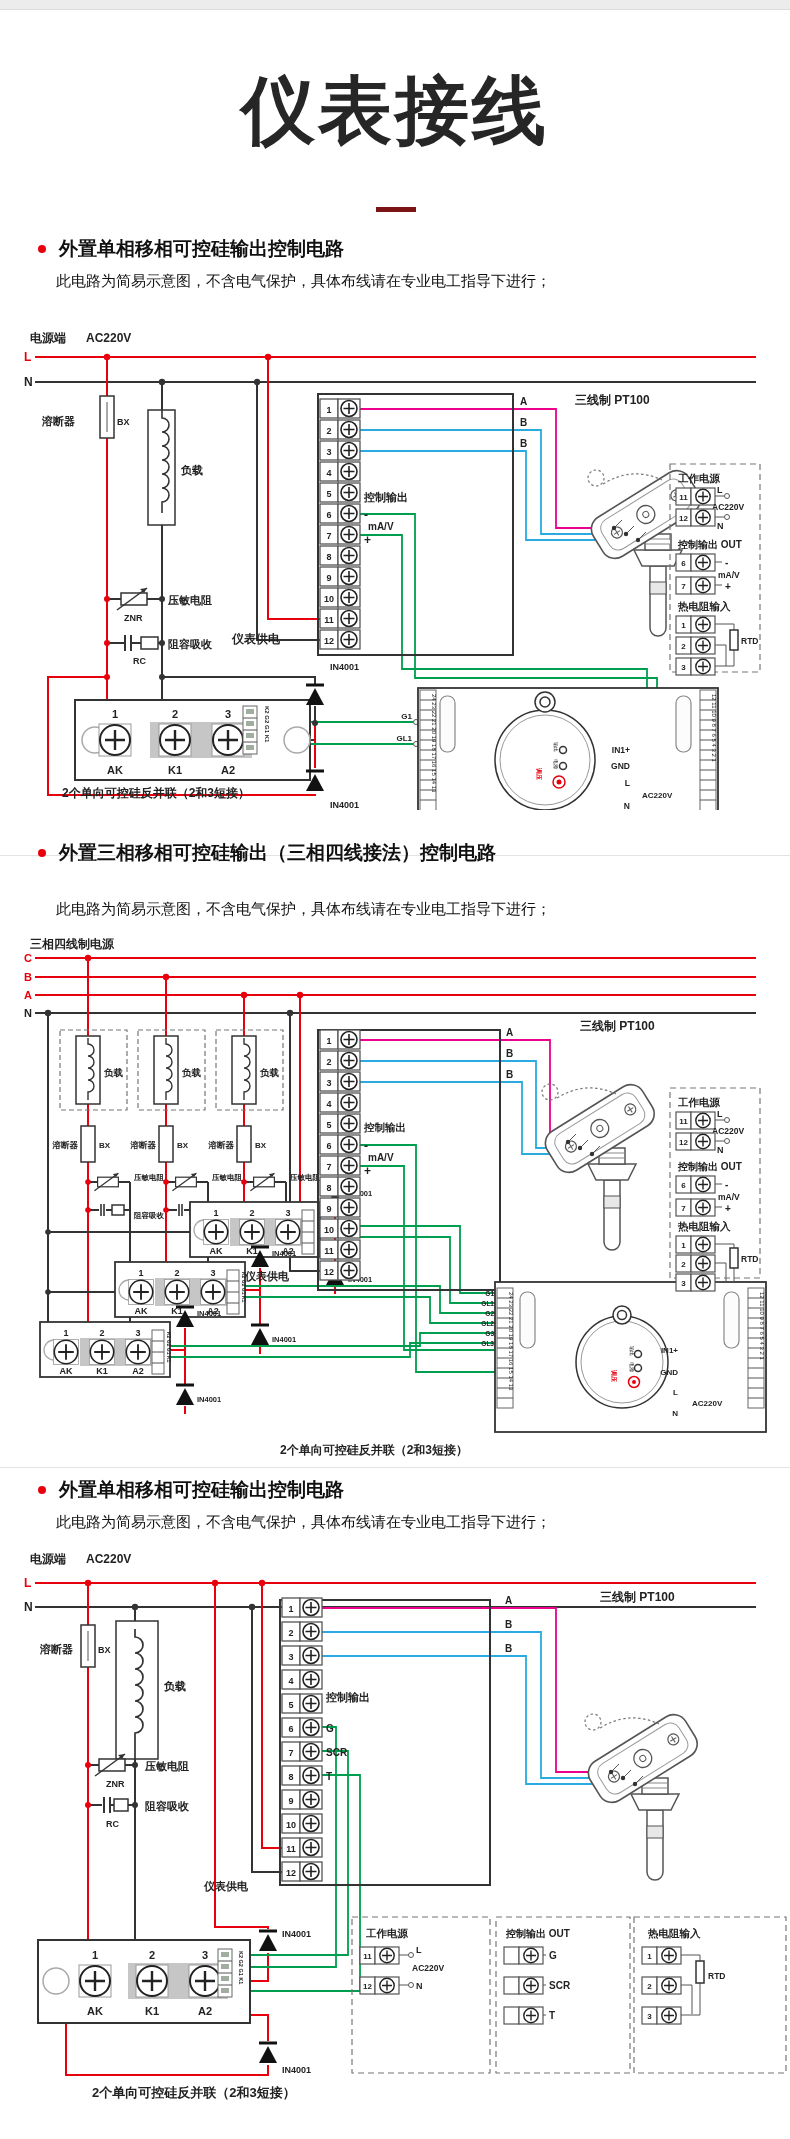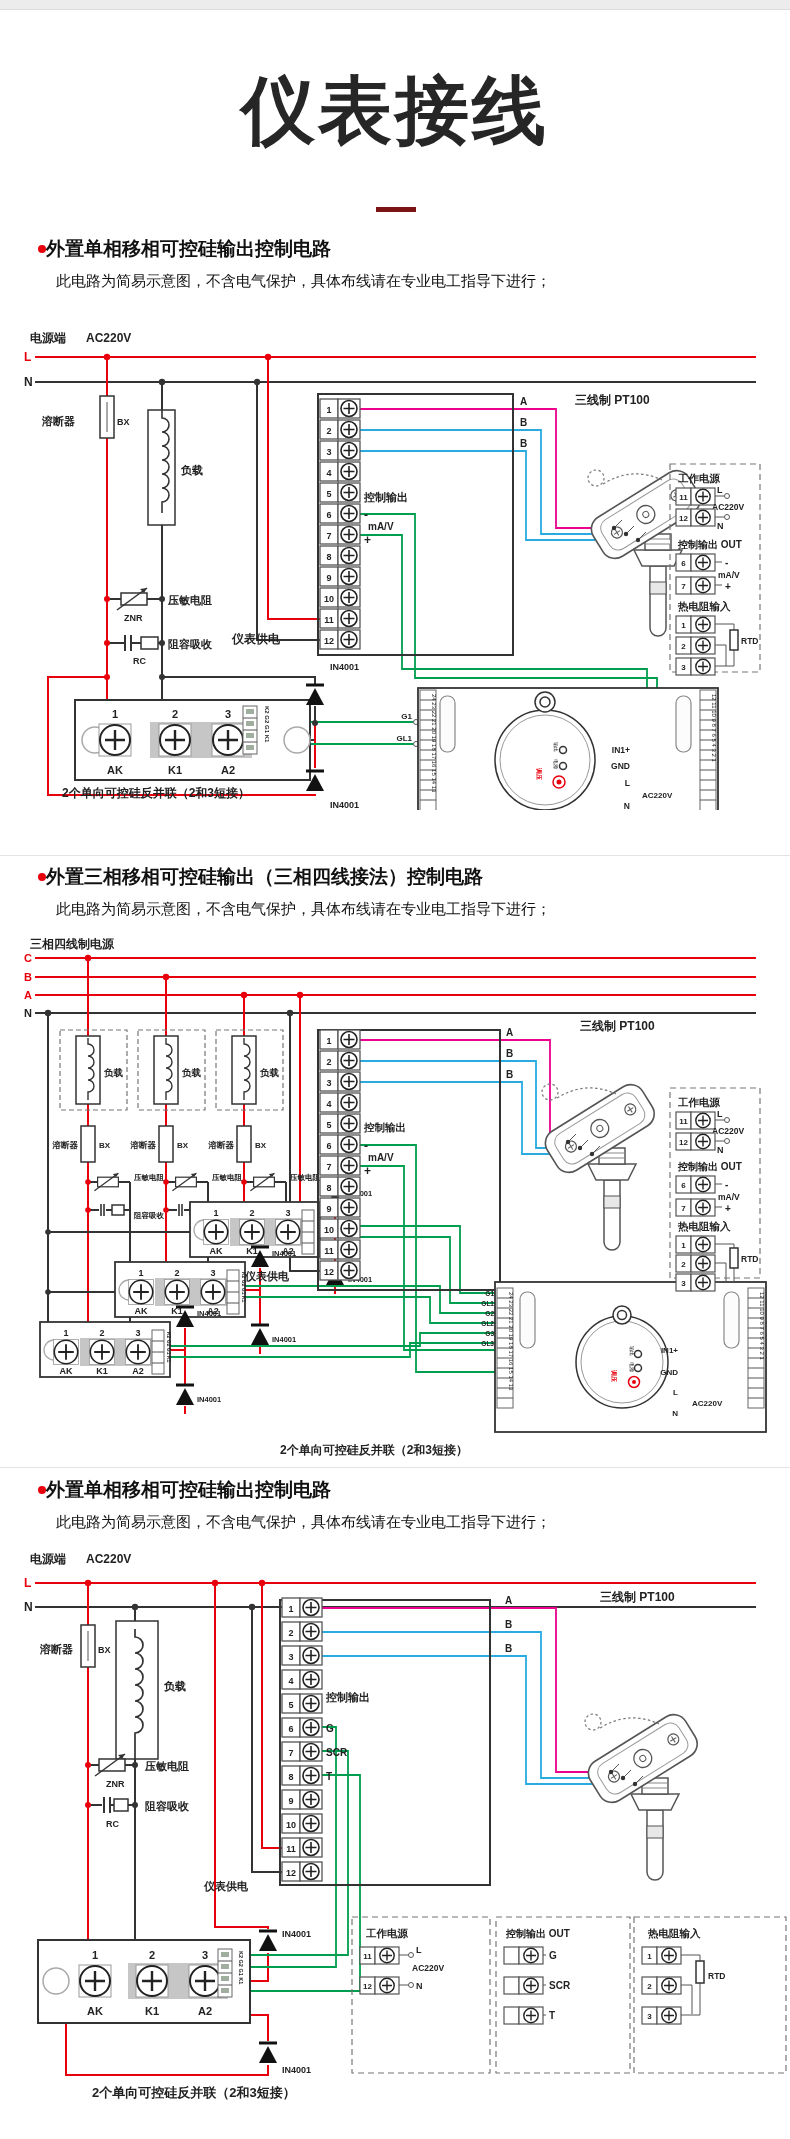--- a/index.html
+++ b/index.html
@@ -1,21 +1,21 @@
 <!DOCTYPE html>
 <html><head>
 <meta charset="utf-8">
 <style>
   html,body{margin:0;padding:0;background:#fff;}
   #root{position:relative;width:790px;height:2139px;background:#fff;overflow:hidden;
         font-family:"Liberation Sans","DejaVu Sans",sans-serif;color:#222;}
   .topbar{position:absolute;top:0;left:0;width:790px;height:9px;background:#ececec;border-bottom:1px solid #dcdcdc;}
   .title{position:absolute;top:62px;left:0;width:790px;text-align:center;font-size:74px;font-weight:900;color:#262626;letter-spacing:3px;}
   .dash{position:absolute;top:207px;left:376px;width:40px;height:5px;background:#7c1416;}
-  .sec-head{position:absolute;left:38px;display:flex;align-items:center;}
+  .sec-head{position:absolute;left:38px;display:flex;align-items:center;gap:13px;}
   .bullet{width:8px;height:8px;border-radius:50%;background:#e8000d;flex:0 0 auto;}
   .sec-head h2{margin:0;font-size:19px;font-weight:bold;color:#111;}
   .sec-note{position:absolute;left:56px;font-size:15px;color:#111;text-align:center;}
   .divider{position:absolute;left:0;width:790px;height:1px;background:#e3e3e3;}
   svg{position:absolute;left:0;}
   svg text{font-family:"Liberation Sans","DejaVu Sans",sans-serif;fill:#222;}
   .b{font-weight:bold}
   .f5{font-size:5px}.f55{font-size:5.5px}.f6{font-size:6px}.f65{font-size:6.5px}.f75{font-size:7.5px}.f8{font-size:8px}.f85{font-size:8.5px}
   .f9{font-size:9px}.f95{font-size:9.5px}.f10{font-size:10px}.f105{font-size:10.5px}
   .f11{font-size:11px}.f12{font-size:12px}.f13{font-size:13px}
@@ -291,21 +291,21 @@
     <text x="181" y="176" class="f11 b">负载</text>
     <text x="168" y="306" class="f11 b">压敏电阻</text>
     <text x="124" y="323" class="f9 b">ZNR</text>
     <text x="168" y="350" class="f11 b">阻容吸收</text>
     <text x="133" y="366" class="f9 b">RC</text>
     <text x="62" y="499" class="f12 b">2个单向可控硅反并联（2和3短接）</text>
   </svg>
 
   <div class="divider" style="top:855px"></div>
 
-  <div class="sec-head" style="top:864px">
+  <div class="sec-head" style="top:840px">
     <span class="bullet"></span>
     <h2>外置三相移相可控硅输出（三相四线接法）控制电路</h2>
   </div>
   <div class="sec-note" style="top:900px">此电路为简易示意图，不含电气保护，具体布线请在专业电工指导下进行；</div>
 
   <svg style="top:930px" width="790" height="530" viewBox="0 0 790 530">
     <g>
       <path class="wr" d="M35,28H756M35,47H756M35,65H756"></path>
       <path class="wk" d="M35,83H756"></path>
       <path class="wr" d="M88,28V114M88,170V196M88,232V404H66V410"></path>

